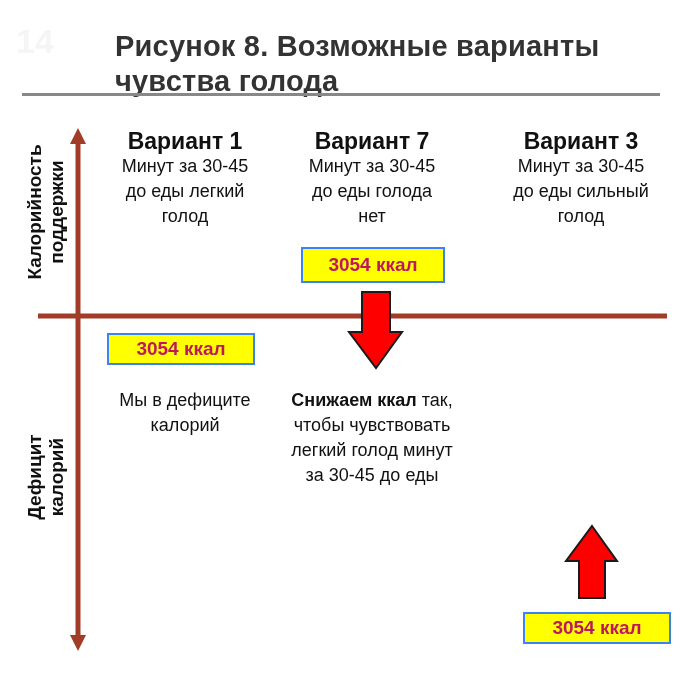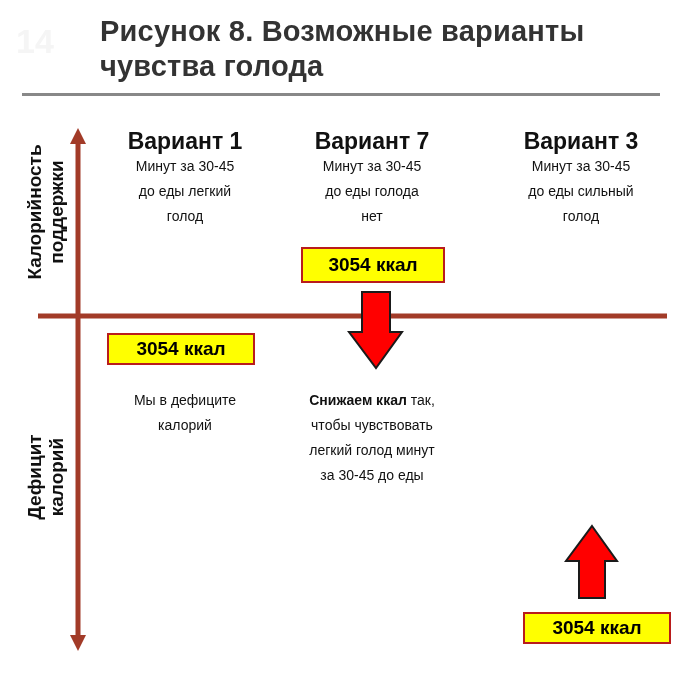--- a/index.html
+++ b/index.html
@@ -4,21 +4,21 @@
 <style>
   html,body{margin:0;padding:0;background:#fff;}
   .canvas{
     position:relative;width:700px;height:700px;background:#ffffff;overflow:hidden;
     font-family:"Liberation Sans", sans-serif;color:#111;
   }
   .page-num{
     position:absolute;left:16px;top:22px;font-size:34px;font-weight:bold;color:#f5f5f5;
   }
   .title{
-    position:absolute;left:100px;top:14px;margin:0;width:560px;
+    position:absolute;left:100px;top:14px;margin:15px;width:560px;
     font-size:29px;line-height:35px;font-weight:bold;color:#333;
     white-space:pre-line;letter-spacing:0.2px;
   }
   .title-rule{
     position:absolute;left:22px;top:93px;width:638px;height:3px;background:#888;
   }
   .overlay{position:absolute;left:0;top:0;}
   .axis-line{stroke-width:5;}
   .red-arrow{stroke:#1a1a1a;stroke-width:2;stroke-linejoin:miter;}
   .vlabel{
@@ -29,26 +29,26 @@
   .vlabel-top{width:160px;left:-34px;top:190px;}
   .vlabel-bottom{width:110px;left:-9px;top:455px;}
   .col{position:absolute;text-align:center;width:200px;}
   .c1{left:85px;}
   .c2{left:272px;}
   .c3{left:478px;width:206px;}
   .top{top:128px;}
   .bot{top:388px;}
   .col-heading{font-weight:bold;font-size:23px;line-height:26px;white-space:pre-line;}
   .bot .col-heading{line-height:25px;}
-  .col-body{font-size:14px;line-height:25px;white-space:pre-line;}
+  .col-body{font-size:18px;line-height:25px;white-space:pre-line;}
   .col-body b{font-weight:bold;}
   .badge{
-    position:absolute;background:#FFFF00;border:2px solid #b91c1c;
+    position:absolute;background:#FFFF00;border:2px solid #3b82f6;
     display:flex;align-items:center;justify-content:center;
-    font-weight:bold;font-size:19px;color:#000000;
+    font-weight:bold;font-size:19px;color:#be185d;
   }
   .badge-a{left:301px;top:247px;width:140px;height:32px;}
   .badge-b{left:107px;top:333px;width:144px;height:28px;}
   .badge-c{left:523px;top:612px;width:144px;height:28px;}
 </style>
 </head>
 <body>
 
 <div class="canvas">
 

